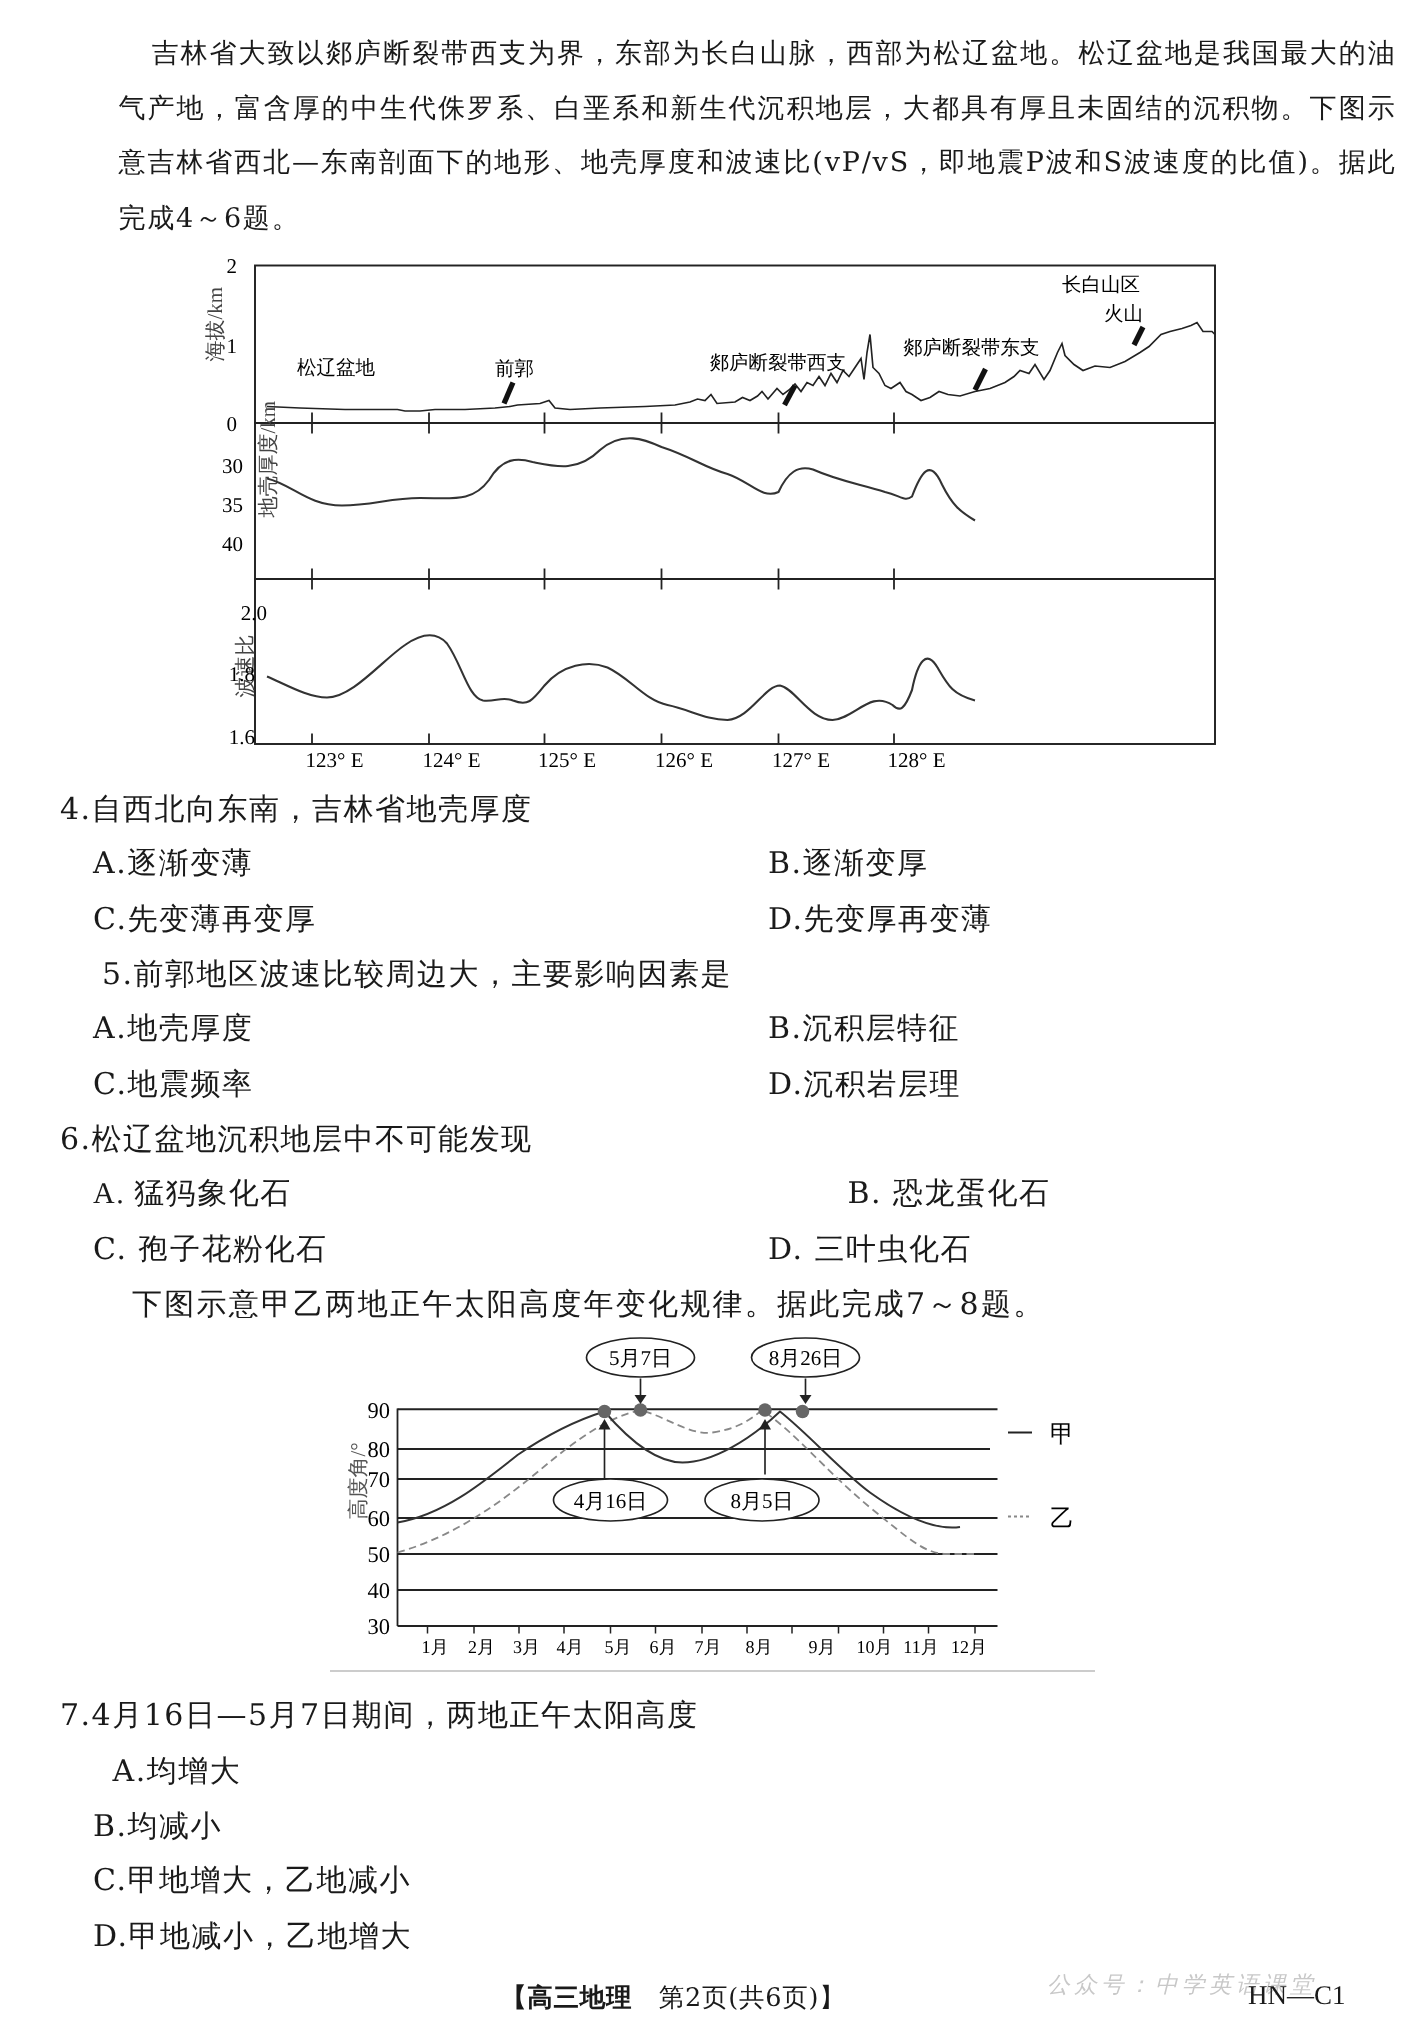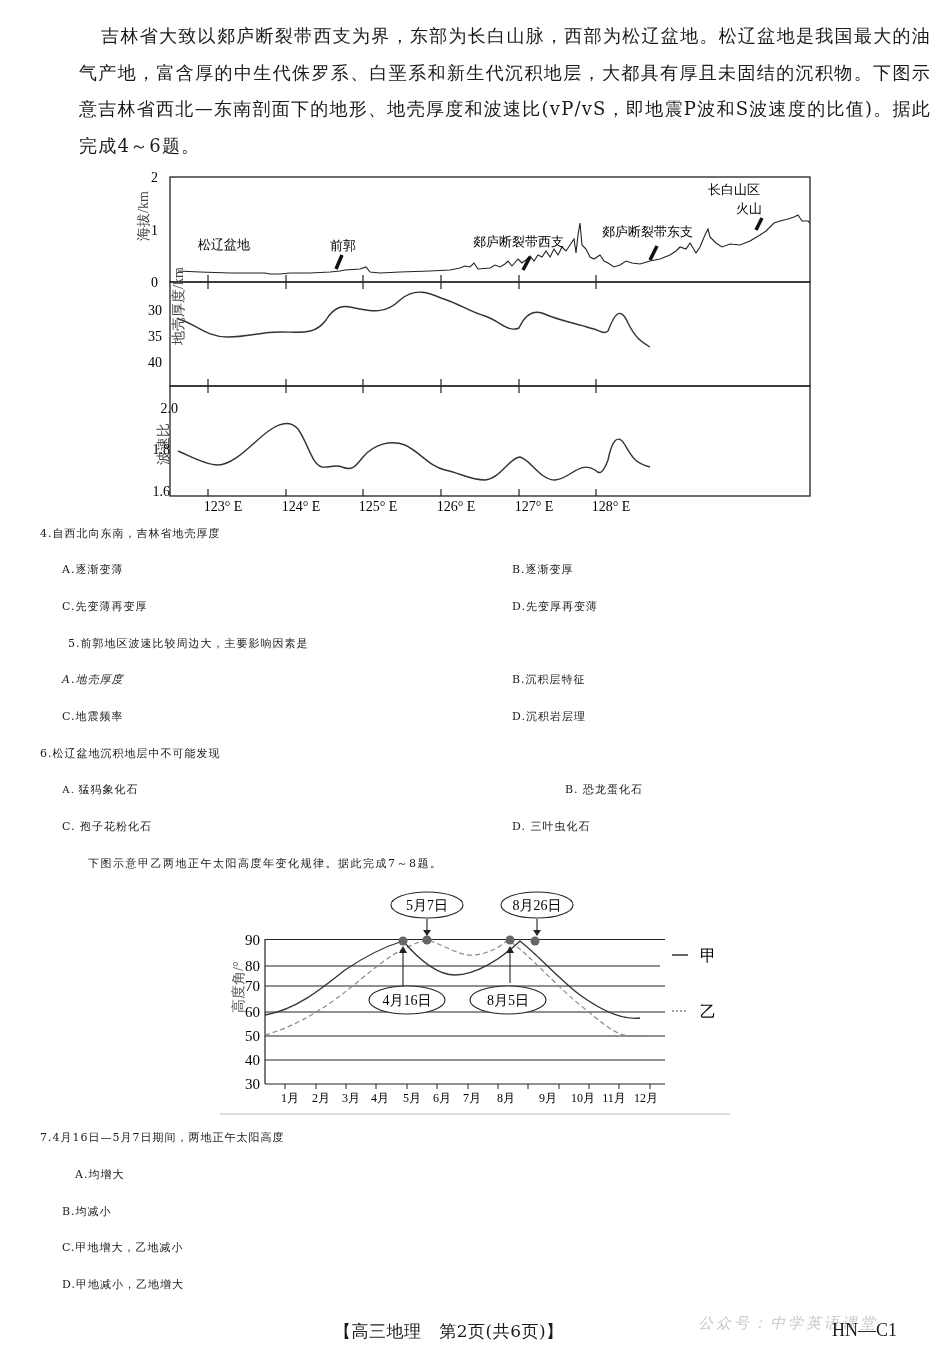--- a/index.html
+++ b/index.html
@@ -1,25 +1,25 @@
 <!DOCTYPE html>
 <html><head>
 <meta charset="utf-8">
 <style>
   html, body { margin: 0; padding: 0; background: #ffffff; }
   body { width: 950px; height: 1358px; position: relative; overflow: hidden;
          font-family: "DejaVu Serif", "Liberation Serif", serif; color: #1a1a1a; }
   .para { position: absolute; left: 79px; width: 852px; font-size: 18px; line-height: 36.5px;
           text-align: justify; letter-spacing: 1.2px; }
   .para .indent { display: inline-block; width: 22px; }
-  .q { position: absolute; font-size: 11px; letter-spacing: 1px; white-space: nowrap; }
+  .q { position: absolute; font-size: 20px; letter-spacing: 1px; white-space: nowrap; }
   svg text { font-family: "Liberation Serif", "DejaVu Serif", serif; }
   .footer { position: absolute; top: 1320px; left: 0; width: 950px; height: 24px; }
   .footer .center { position: absolute; left: 334px; font-size: 17px; letter-spacing: 0.5px; }
-  .footer .center b { font-family: "DejaVu Sans", sans-serif; font-weight: normal; text-align: center; }
+  .footer .center b { font-family: "DejaVu Sans", sans-serif; font-weight: bold; text-align: center; }
   .footer .wm { position: absolute; left: 698px; color: #c8c8c8; font-style: italic; font-size: 15px; letter-spacing: 3px; top: -6px; text-align: right; }
   .footer .code { position: absolute; left: 832px; font-family: "Liberation Serif", serif; font-size: 18px; }
 </style>
 </head>
 <body>
 
 <div class="para" style="top:18px;"><span class="indent"></span><span>吉林省大致以郯庐断裂带西支为界，东部为长白山脉，西部为松辽盆地。松辽盆地是我国最大的油气产地，富含厚的中生代侏罗系、白垩系和新生代沉积地层，大都具有厚且未固结的沉积物。下图示意吉林省西北—东南剖面下的地形、地壳厚度和波速比(vP/vS，即地震P波和S波速度的比值)。据此完成4～6题。</span></div>
 
 <svg style="position:absolute;left:130px;top:165px;" width="690" height="350" viewBox="0 0 690 350">
 
@@ -99,21 +99,21 @@
   <text x="481" y="346" font-size="14" text-anchor="middle">128° E</text>
 </svg>
 
 <div class="q" style="left:40px;top:526px;">4.自西北向东南，吉林省地壳厚度</div>
 <div class="q" style="left:62px;top:562px;text-align:right;">A.逐渐变薄</div>
 <div class="q" style="left:512px;top:562px;">B.逐渐变厚</div>
 <div class="q" style="left:62px;top:599px;">C.先变薄再变厚</div>
 <div class="q" style="left:512px;top:599px;">D.先变厚再变薄</div>
 
 <div class="q" style="left:40px;top:636px;margin-left:28px;">5.前郭地区波速比较周边大，主要影响因素是</div>
-<div class="q" style="left:62px;top:672px;font-style:italic;">A.地壳厚度</div>
+<div class="q" style="left:62px;top:672px;">A.地壳厚度</div>
 <div class="q" style="left:512px;top:672px;">B.沉积层特征</div>
 <div class="q" style="left:62px;top:709px;">C.地震频率</div>
 <div class="q" style="left:512px;top:709px;">D.沉积岩层理</div>
 
 <div class="q" style="left:40px;top:746px;">6.松辽盆地沉积地层中不可能发现</div>
 <div class="q" style="left:62px;top:782px;font-family:Liberation Serif, serif;">A. 猛犸象化石</div>
 <div class="q" style="left:538px;top:782px;margin-left:27px;">B. 恐龙蛋化石</div>
 <div class="q" style="left:62px;top:819px;">C. 孢子花粉化石</div>
 <div class="q" style="left:512px;top:819px;">D. 三叶虫化石</div>
 

